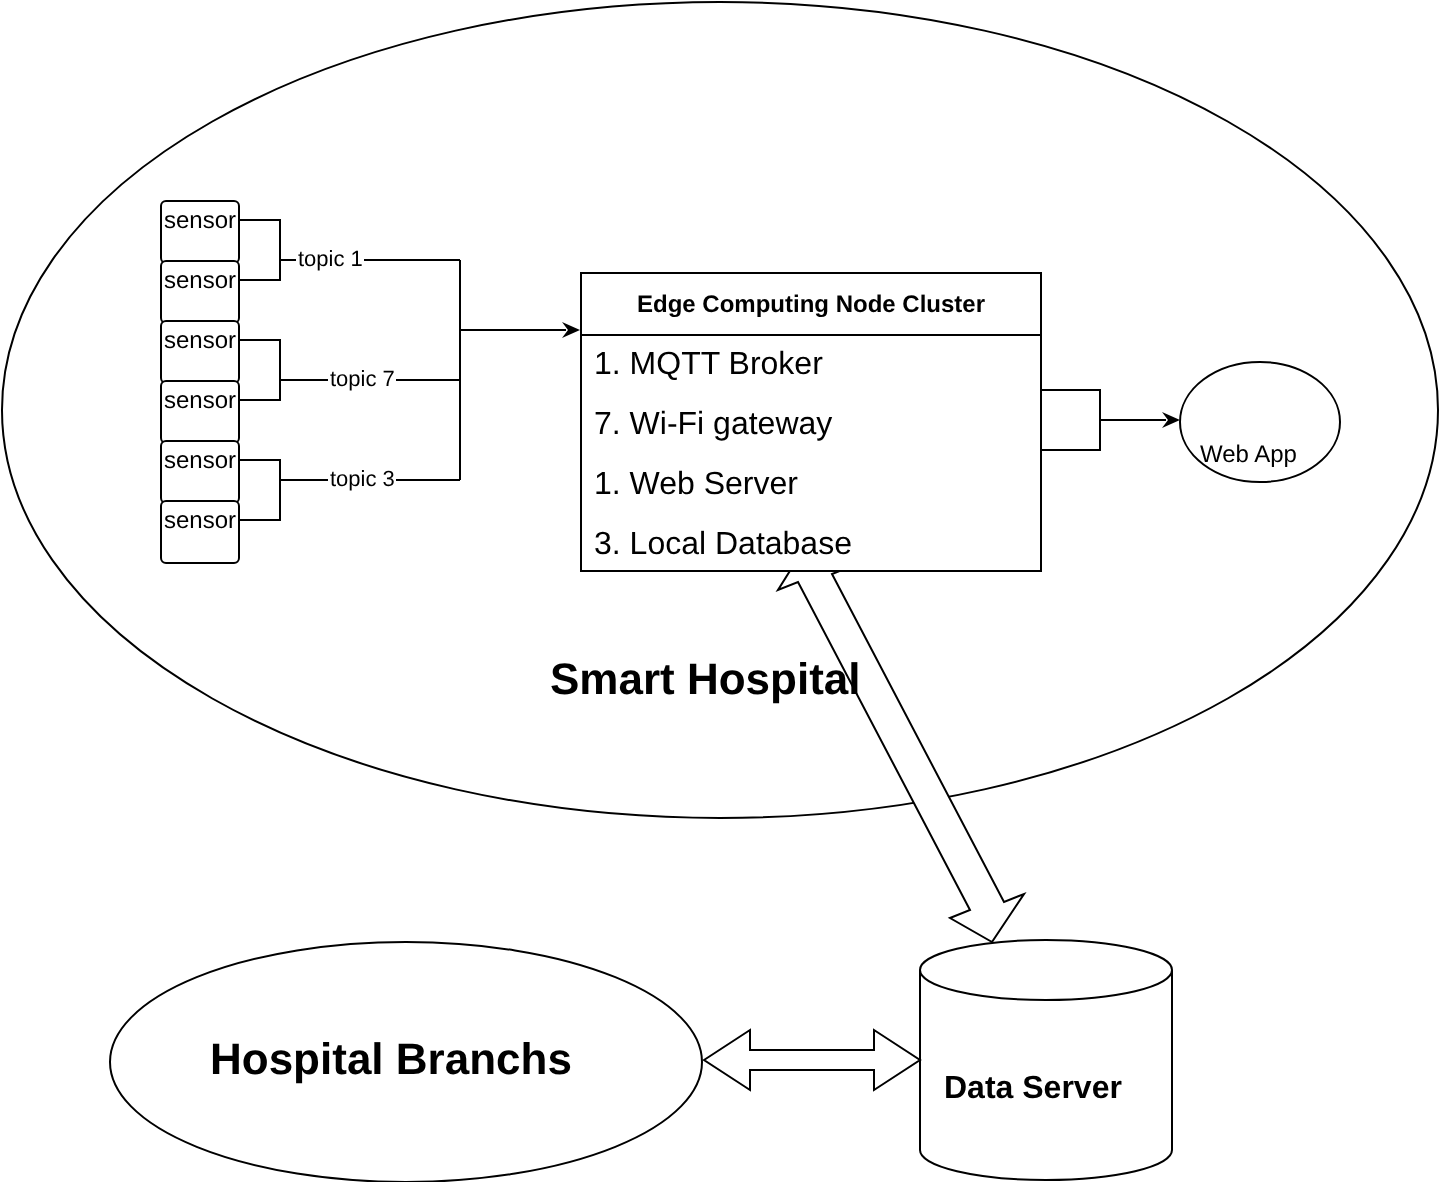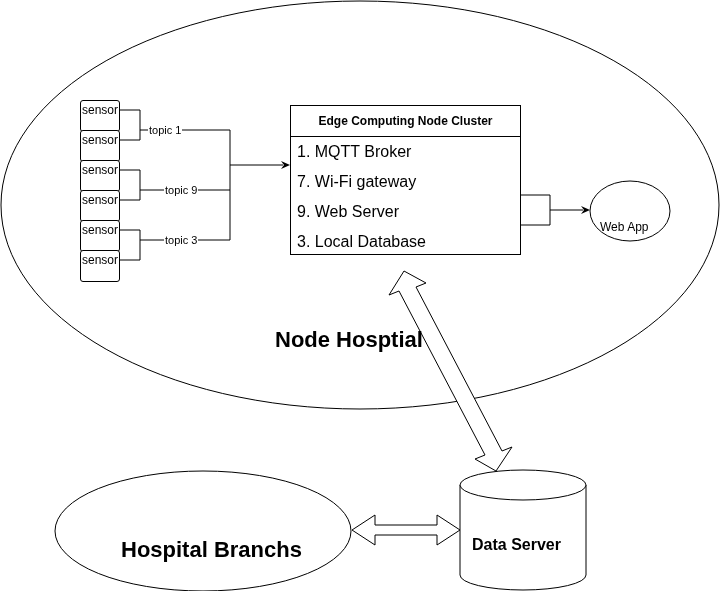--- a/index.html
+++ b/index.html
@@ -3,21 +3,21 @@
   <meta charset="utf-8">
   <style>
     html, body { margin: 0; padding: 0; background: #ffffff; }
     body { width: 721px; height: 591px; position: relative; overflow: hidden;
            font-family: "Liberation Sans", sans-serif; color: #000; }
     svg#canvas { position: absolute; left: 0; top: 0; }
     .lbl { position: absolute; font-family: "Liberation Sans", sans-serif; color: #000; white-space: nowrap; }
     .sensor { position: absolute; width: 40px; height: 32px; border: 1px solid #000; border-radius: 3px;
               box-sizing: border-box; background: #fff; font-size: 12px; line-height: 18px; text-align: center; }
     .topic { position: absolute; font-size: 11px; background: #fff; line-height: 12px; padding: 0 1px; }
-    .cluster { position: absolute; left: 290px; top: 105px; width: 231px; height: 150px; border: 1px solid #000;
+    .cluster { position: absolute; left: 290px; top: 136px; width: 231px; height: 150px; border: 1px solid #000;
                box-sizing: border-box; background: #fff; }
     .cluster-head { height: 30px; border-bottom: 1px solid #000; font-weight: bold; font-size: 12px;
                     line-height: 30px; text-align: center; }
     .cluster-item { height: 30px; line-height: 30px; font-size: 16px; padding-left: 6px; }
   </style>
 </head>
 <body>
 
 <svg id="canvas" width="721" height="591" viewBox="0 0 721 591">
 
@@ -56,27 +56,27 @@
 </svg>
 
 <div class="sensor" style="left:80px;top:100px;">sensor</div>
 <div class="sensor" style="left:80px;top:130px;">sensor</div>
 <div class="sensor" style="left:80px;top:160px;">sensor</div>
 <div class="sensor" style="left:80px;top:190px;">sensor</div>
 <div class="sensor" style="left:80px;top:220px;">sensor</div>
 <div class="sensor" style="left:80px;top:250px;">sensor</div>
 
 <span class="lbl topic" style="left:148px;top:124px;">topic 1</span>
-<span class="lbl topic" style="left:164px;top:184px;">topic 9</span>
+<span class="lbl topic" style="left:164px;top:184px;">topic 7</span>
 <span class="lbl topic" style="left:164px;top:234px;">topic 3</span>
 
 <div class="cluster">
   <div class="cluster-head">Edge Computing Node Cluster</div>
   <div class="cluster-item">1. MQTT Broker</div>
   <div class="cluster-item">7. Wi-Fi gateway</div>
-  <div class="cluster-item">9. Web Server</div>
+  <div class="cluster-item">1. Web Server</div>
   <div class="cluster-item">3. Local Database</div>
 </div>
 
 <span class="lbl" style="left:600px;top:220px;font-size:12px;line-height:14px;">Web App</span>
-<span class="lbl" style="left:275px;top:327px;font-size:22px;font-weight:bold;line-height:26px;">Node Hosptial</span>
-<span class="lbl" style="left:121px;top:517px;font-size:22px;font-weight:bold;line-height:26px;margin-top:20px;">Hospital Branchs</span>
+<span class="lbl" style="left:275px;top:327px;font-size:22px;font-weight:bold;line-height:26px;">Smart Hospital</span>
+<span class="lbl" style="left:105px;top:517px;font-size:22px;font-weight:bold;line-height:26px;">Hospital Branchs</span>
 <span class="lbl" style="left:472px;top:535px;font-size:16px;font-weight:bold;line-height:20px;">Data Server</span>
 
 </body></html>

